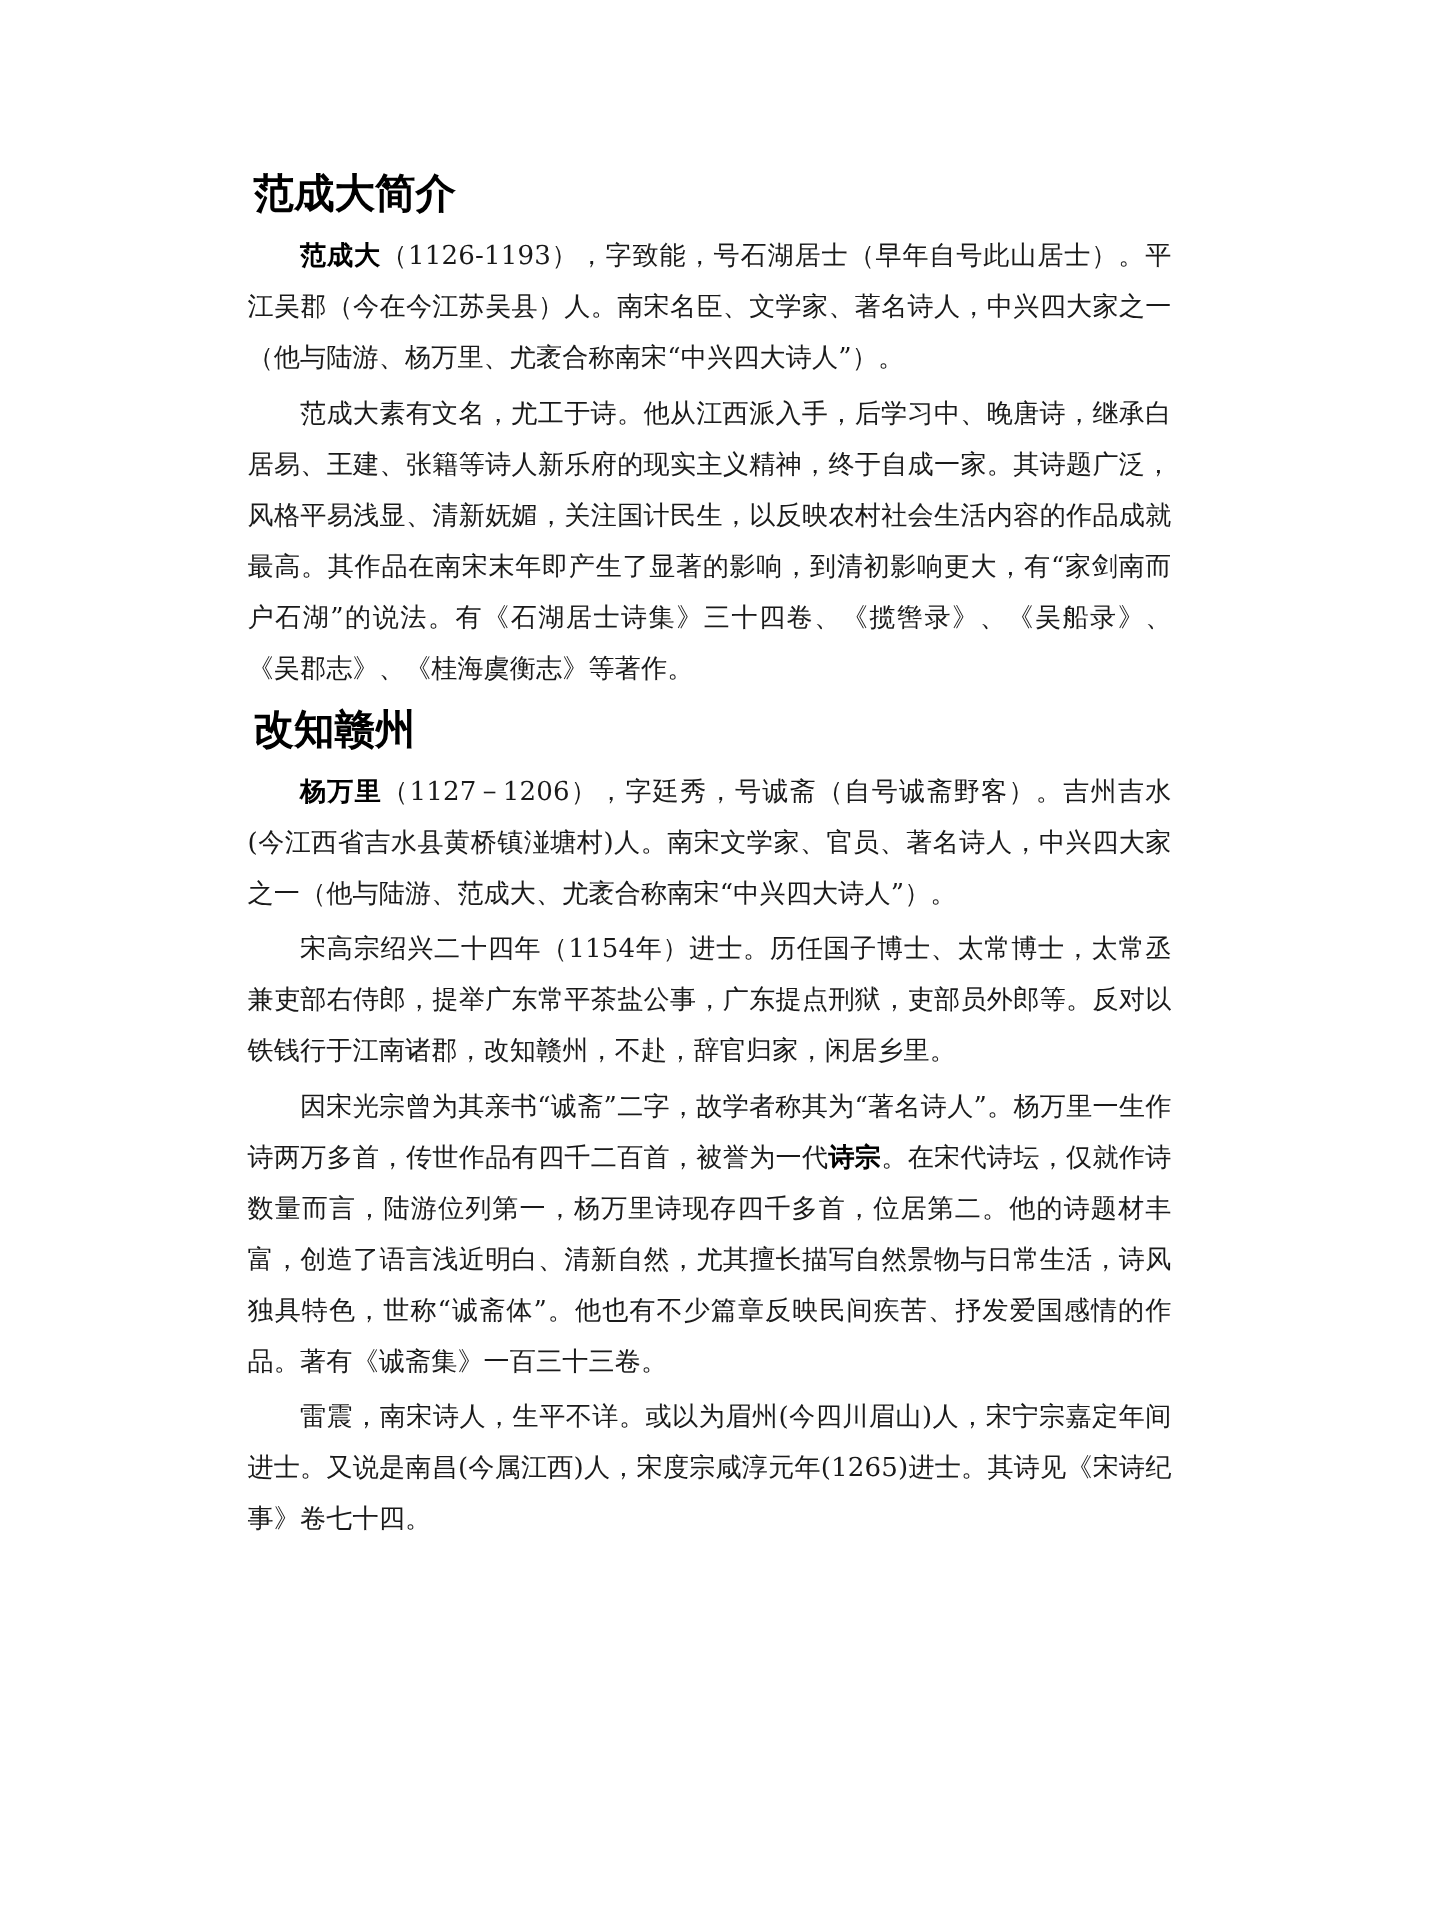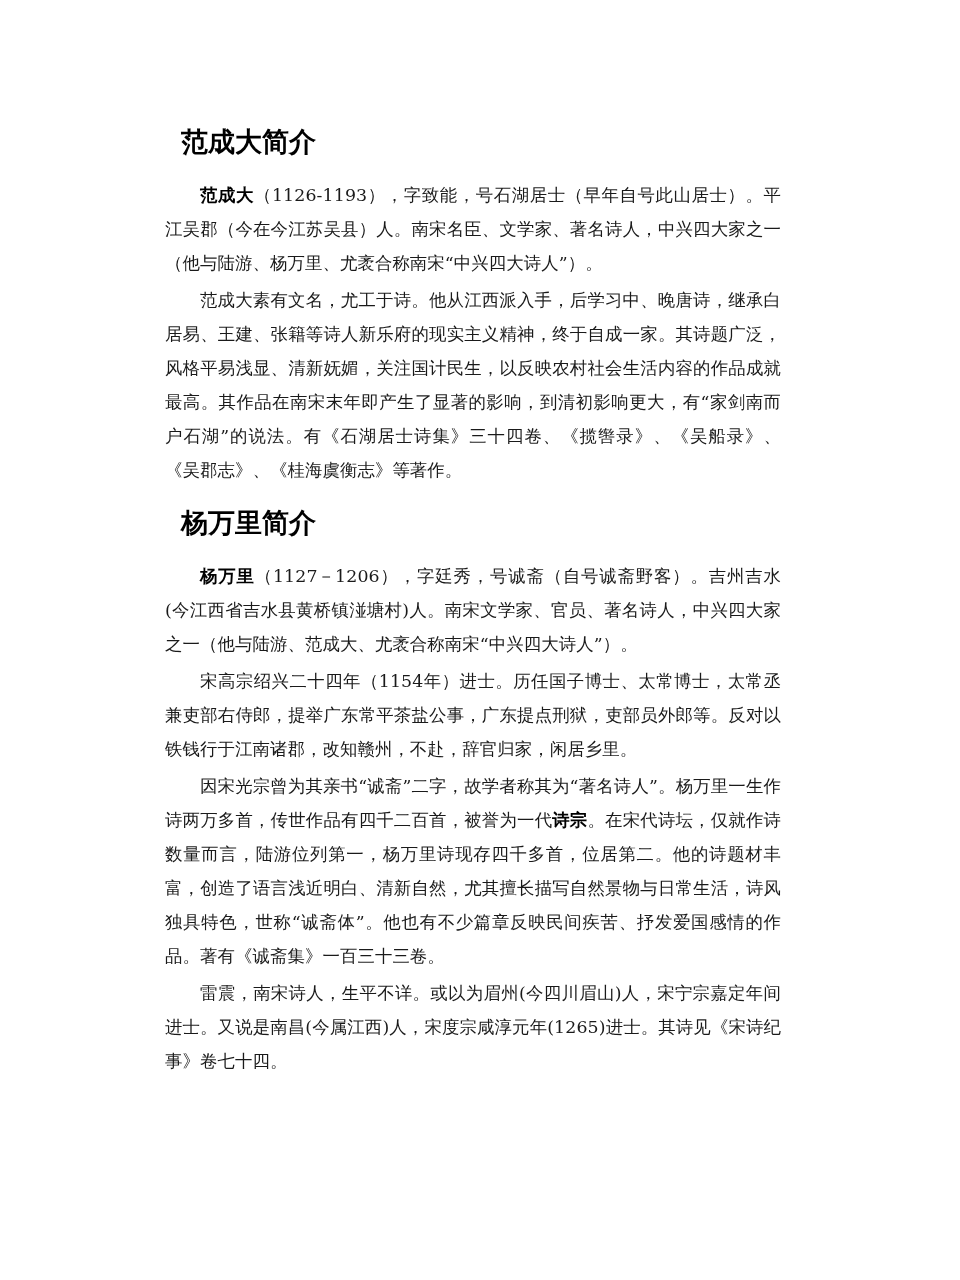--- a/index.html
+++ b/index.html
@@ -5,41 +5,41 @@
   html, body { margin: 0; padding: 0; background: #ffffff; }
   body { width: 960px; height: 1280px; position: relative; overflow: hidden; }
   .page {
     position: absolute; left: 165px; top: 106px; width: 632px;
     font-family: "DejaVu Serif", "Liberation Serif", serif;
     color: #1a1a1a;
   }
   h2 {
     font-family: "DejaVu Sans", "Liberation Sans", sans-serif;
     font-weight: bold; font-size: 27px; line-height: 40px;
-    margin: 16px; color: #000;
+    margin: 4px; color: #000;
   }
   p {
     margin: 0 16px 3px 0; font-size: 17.4px; line-height: 34px;
     text-indent: 35px; text-align: justify; letter-spacing: 0.1px;
   }
   b { font-family: "DejaVu Sans", "Liberation Sans", sans-serif; font-weight: bold; color: #000; }
 </style>
 </head>
 <body>
 
 <div class="page">
 
   <section>
     <h2>范成大简介</h2>
     <p><b>范成大</b><span>（1126-1193），字致能，号石湖居士（早年自号此山居士）。平江吴郡（今在今江苏吴县）人。南宋名臣、文学家、著名诗人，中兴四大家之一（他与陆游、杨万里、尤袤合称南宋“中兴四大诗人”）。</span></p>
     <p>范成大素有文名，尤工于诗。他从江西派入手，后学习中、晚唐诗，继承白居易、王建、张籍等诗人新乐府的现实主义精神，终于自成一家。其诗题广泛，风格平易浅显、清新妩媚，关注国计民生，以反映农村社会生活内容的作品成就最高。其作品在南宋末年即产生了显著的影响，到清初影响更大，有“家剑南而户石湖”的说法。有《石湖居士诗集》三十四卷、《揽辔录》、《吴船录》、《吴郡志》、《桂海虞衡志》等著作。</p>
   </section>
 
   <section>
-    <h2>杨万里简介</h2>
+    <h2>改知赣州</h2>
     <p><b>杨万里</b><span>（1127－1206），字廷秀，号诚斋（自号诚斋野客）。吉州吉水(今江西省吉水县黄桥镇湴塘村)人。南宋文学家、官员、著名诗人，中兴四大家之一（他与陆游、范成大、尤袤合称南宋“中兴四大诗人”）。</span></p>
     <p>宋高宗绍兴二十四年（1154年）进士。历任国子博士、太常博士，太常丞兼吏部右侍郎，提举广东常平茶盐公事，广东提点刑狱，吏部员外郎等。反对以铁钱行于江南诸郡，改知赣州，不赴，辞官归家，闲居乡里。</p>
     <p><span>因宋光宗曾为其亲书“诚斋”二字，故学者称其为“著名诗人”。杨万里一生作诗两万多首，传世作品有四千二百首，被誉为一代</span><b>诗宗</b><span>。在宋代诗坛，仅就作诗数量而言，陆游位列第一，杨万里诗现存四千多首，位居第二。他的诗题材丰富，创造了语言浅近明白、清新自然，尤其擅长描写自然景物与日常生活，诗风独具特色，世称“诚斋体”。他也有不少篇章反映民间疾苦、抒发爱国感情的作品。著有《诚斋集》一百三十三卷。</span></p>
   </section>
 
   <section>
     <p>雷震，南宋诗人，生平不详。或以为眉州(今四川眉山)人，宋宁宗嘉定年间进士。又说是南昌(今属江西)人，宋度宗咸淳元年(1265)进士。其诗见《宋诗纪事》卷七十四。</p>
   </section>
 
 </div>

